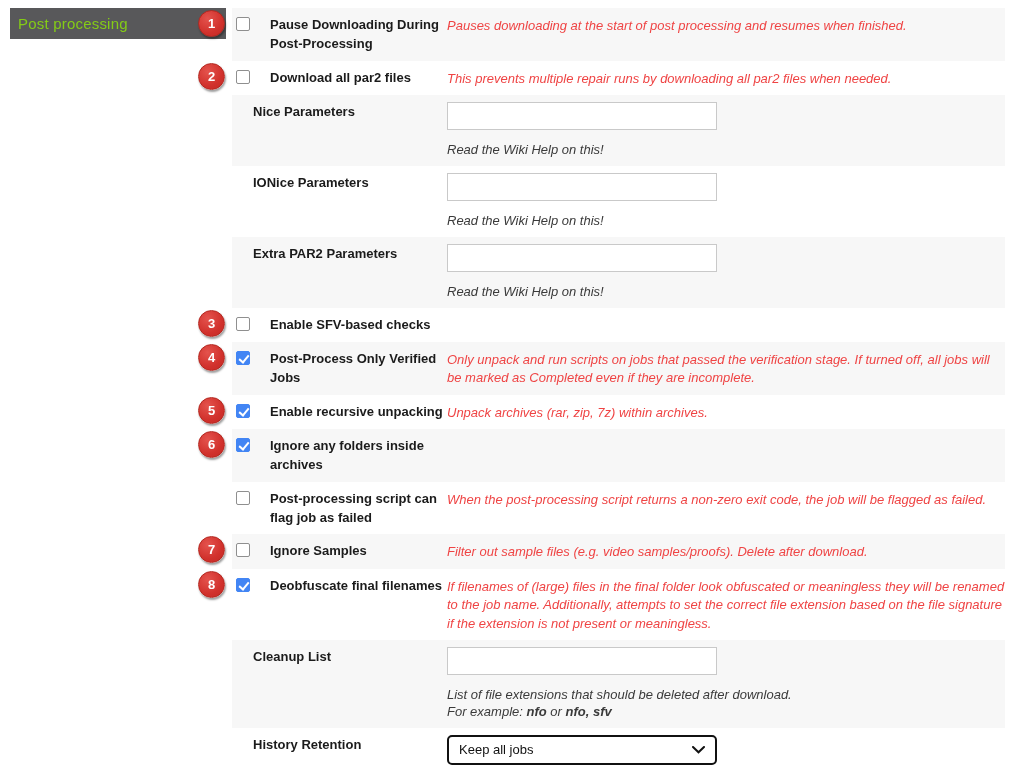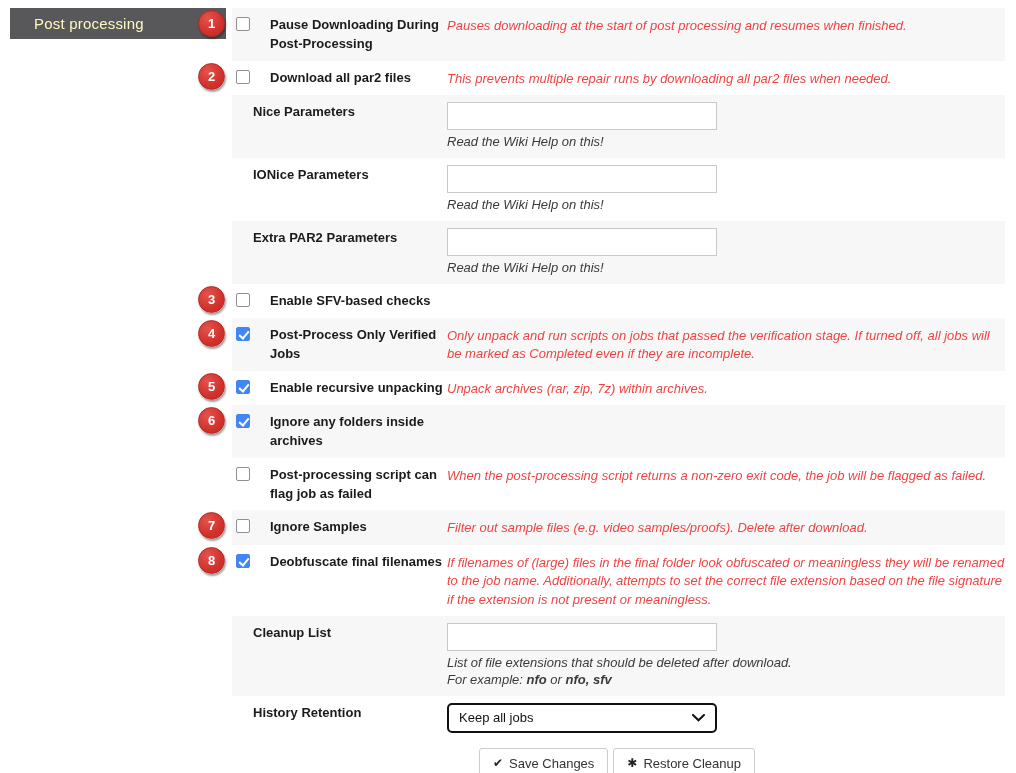--- a/index.html
+++ b/index.html
@@ -11,24 +11,24 @@
     position: relative;
   }
   .page { position: relative; width: 1016px; padding-top: 8px; }
 
   
   .header-box {
     position: absolute;
     left: 10px; top: 8px;
     width: 216px; height: 31px;
     background: #58585a;
-    color: #fef9c3;
+    color: #84cc16;
     font-size: 15px;
     line-height: 31px;
-    padding-left: 24px;
+    padding-left: 8px;
     letter-spacing: 0.2px;
   }
 
   
   .settings { margin: 0 11px 0 232px; width: 773px; }
 
   .row {
     position: relative;
     display: flex;
     align-items: flex-start;
@@ -116,21 +116,21 @@
     font-family: "Liberation Sans", "DejaVu Sans", sans-serif;
     font-size: 13px;
     padding: 0 6px;
     outline: none;
   }
   .help {
     font-size: 13px;
     font-style: italic;
     color: #3a3a3a;
     line-height: 1.3;
-    margin-top: 4px;
+    margin-top: 12px;
   }
   .help b { font-weight: bold; }
 
   
   .select {
     width: 270px; height: 30px;
     border: 2px solid #111111;
     border-radius: 5px;
     background: #ffffff;
     display: flex;

